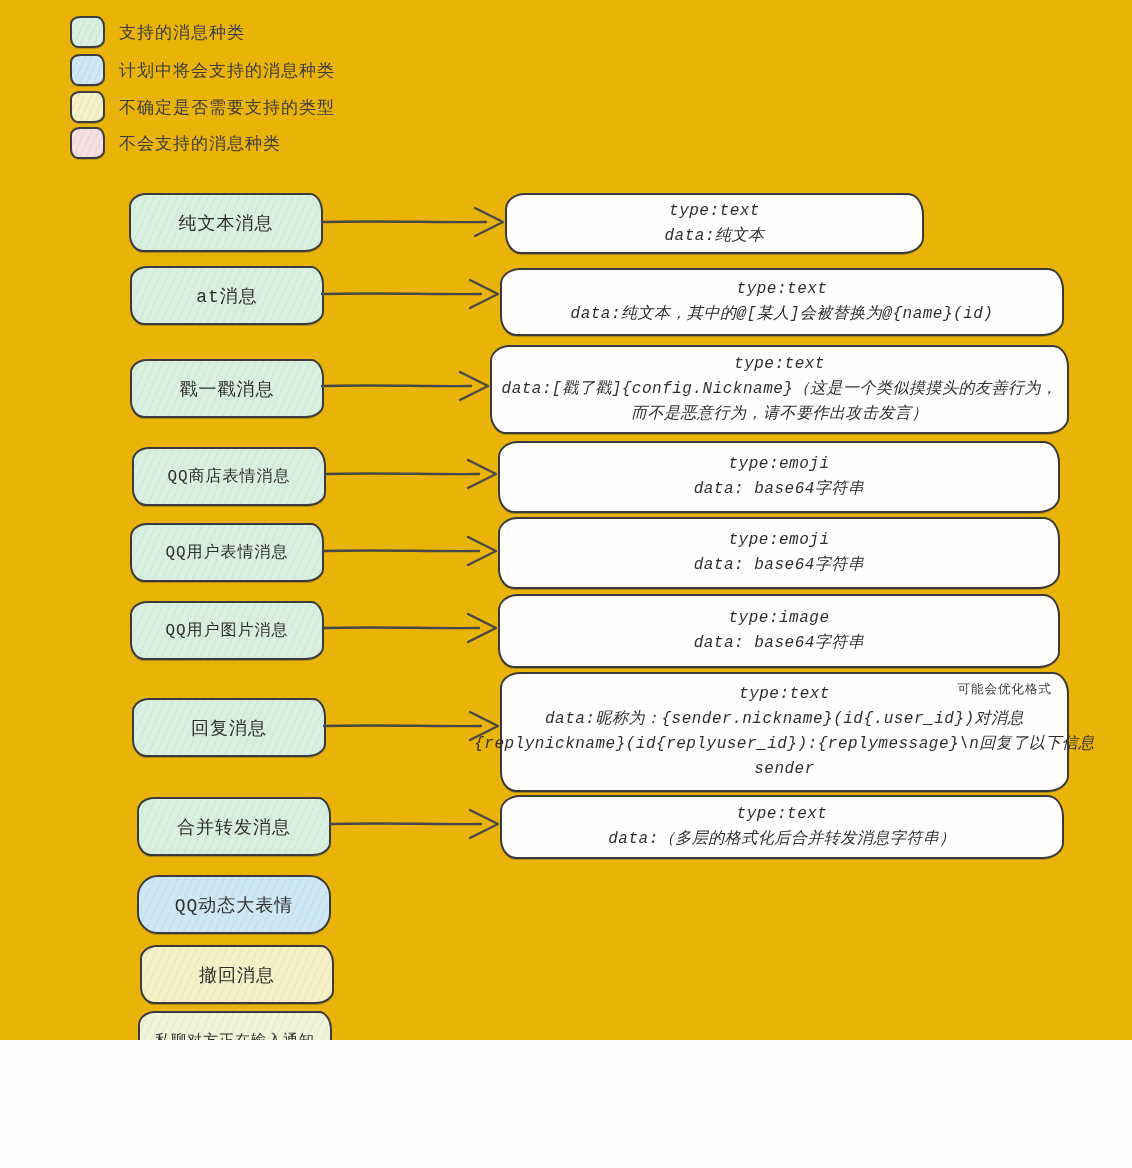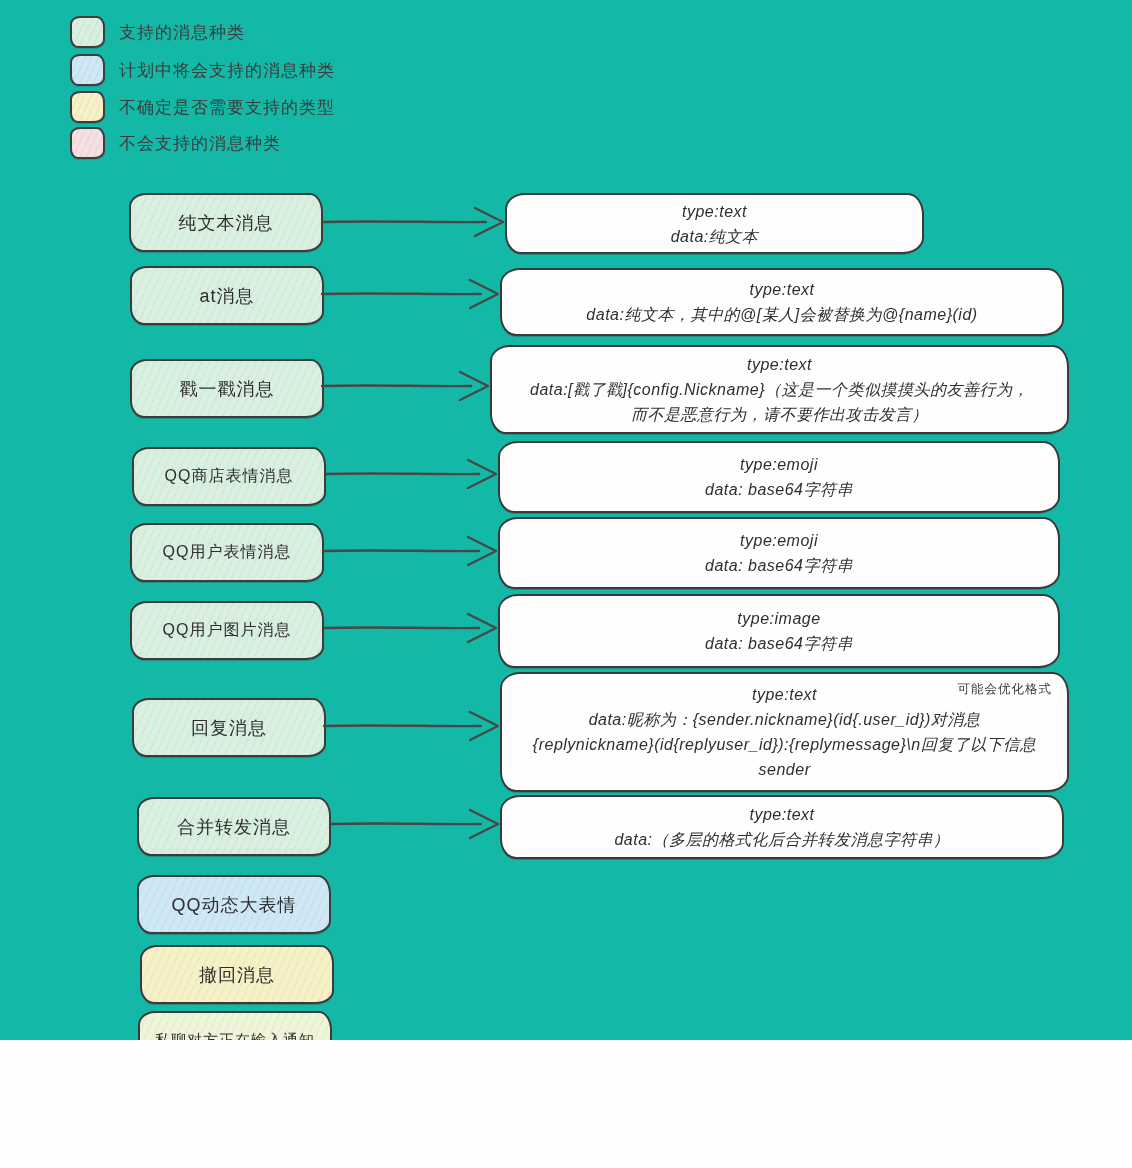--- a/index.html
+++ b/index.html
@@ -1,19 +1,19 @@
 <!DOCTYPE html>
 <html><head>
 <meta charset="utf-8">
 <style>
   html,body{margin:0;padding:0;background:#fdfdfc;}
   .canvas{
     position:relative;width:1132px;height:1040px;overflow:hidden;
-    background:#14b8a6;
-    font-family:Liberation Sans, sans-serif;
+    background:#eab308;
+    font-family:Liberation Mono, monospace;
     color:#333;
   }
   
   .legend-item{position:absolute;left:70px;display:flex;align-items:center;gap:14px;}
   .swatch{
     width:31px;height:28px;border:2.2px solid #3d3d3d;flex:0 0 auto;
     border-radius:10px 8px 11px 8px / 8px 11px 8px 10px;
     background-image:repeating-linear-gradient(115deg,rgba(0,0,0,0.045) 0 1.5px,transparent 1.5px 6px);
     box-shadow:0 1px 0 rgba(60,60,60,.25);
   }
@@ -133,21 +133,21 @@
     <div class="line">data:昵称为：{sender.nickname}(id{.user_id})对消息</div>
     <div class="line">{replynickname}(id{replyuser_id}):{replymessage}\n回复了以下信息</div>
     <div class="line">sender</div>
   </div>
 
   <div class="card" style="left:500px;top:795px;width:560px;height:60px">
     <div class="line">type:text</div>
     <div class="line">data:（多层的格式化后合并转发消息字符串）</div>
   </div>
 
-  <div class="node" style="left: 137px; top: 875px; background-color: rgb(207, 232, 246);">
+  <div class="node" style="left: 137px; top: 875px; background-color: rgb(207, 232, 246); border-radius: 21px;">
     <span>QQ动态大表情</span>
   </div>
   <div class="node" style="left: 140px; top: 945px; background-color: rgb(247, 241, 200);">
     <span>撤回消息</span>
   </div>
   <div class="node small-text" style="left: 138px; top: 1011px; font-size: 15px; background-color: rgb(238, 245, 217);">
     <span>私聊对方正在输入通知</span>
   </div>
 
   <svg class="arrows" width="1132" height="1168" viewBox="0 0 1132 1168">

